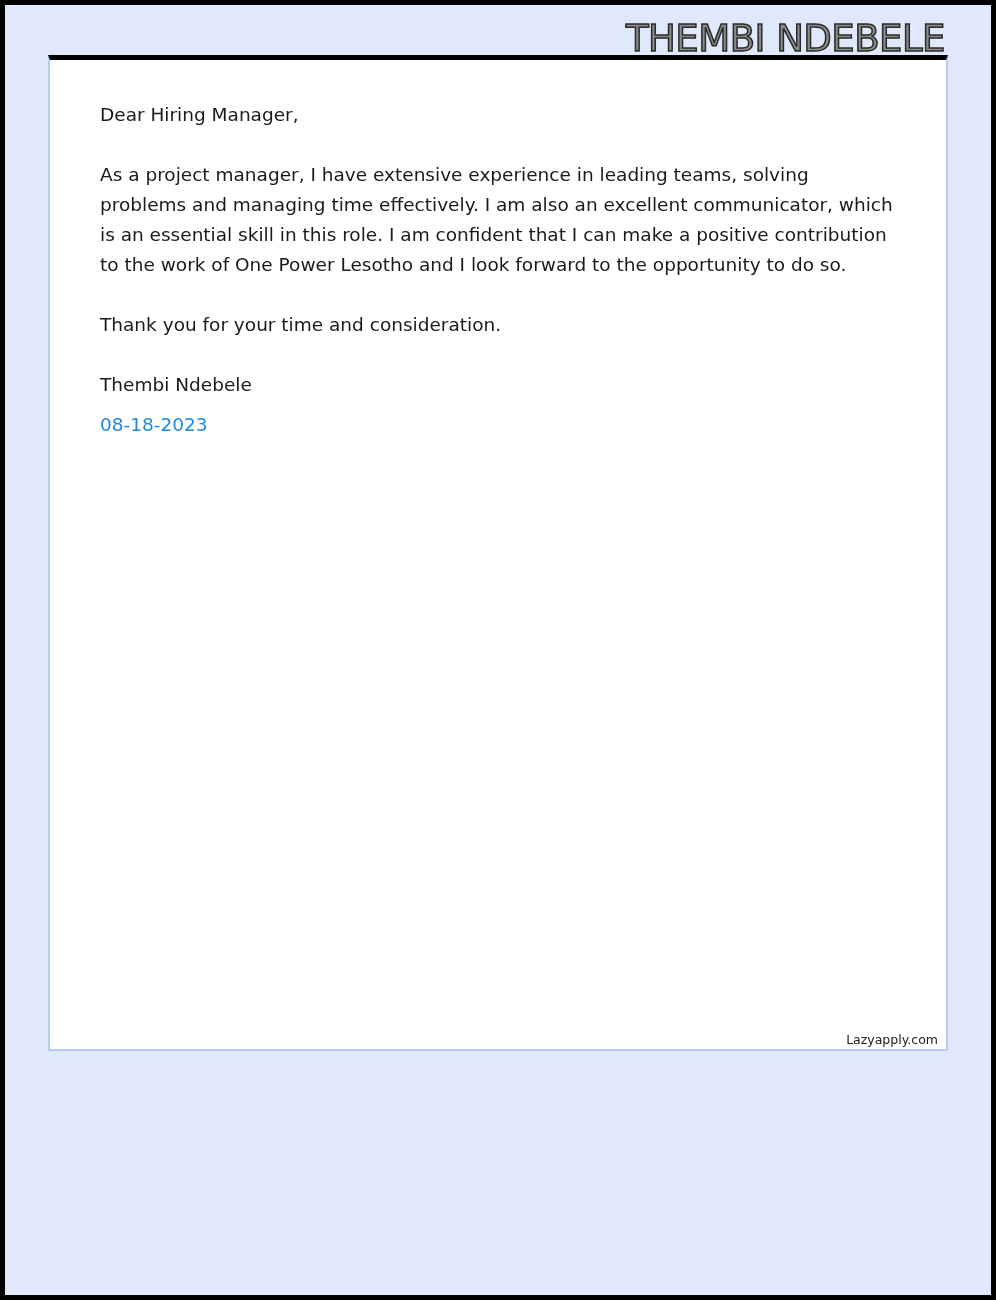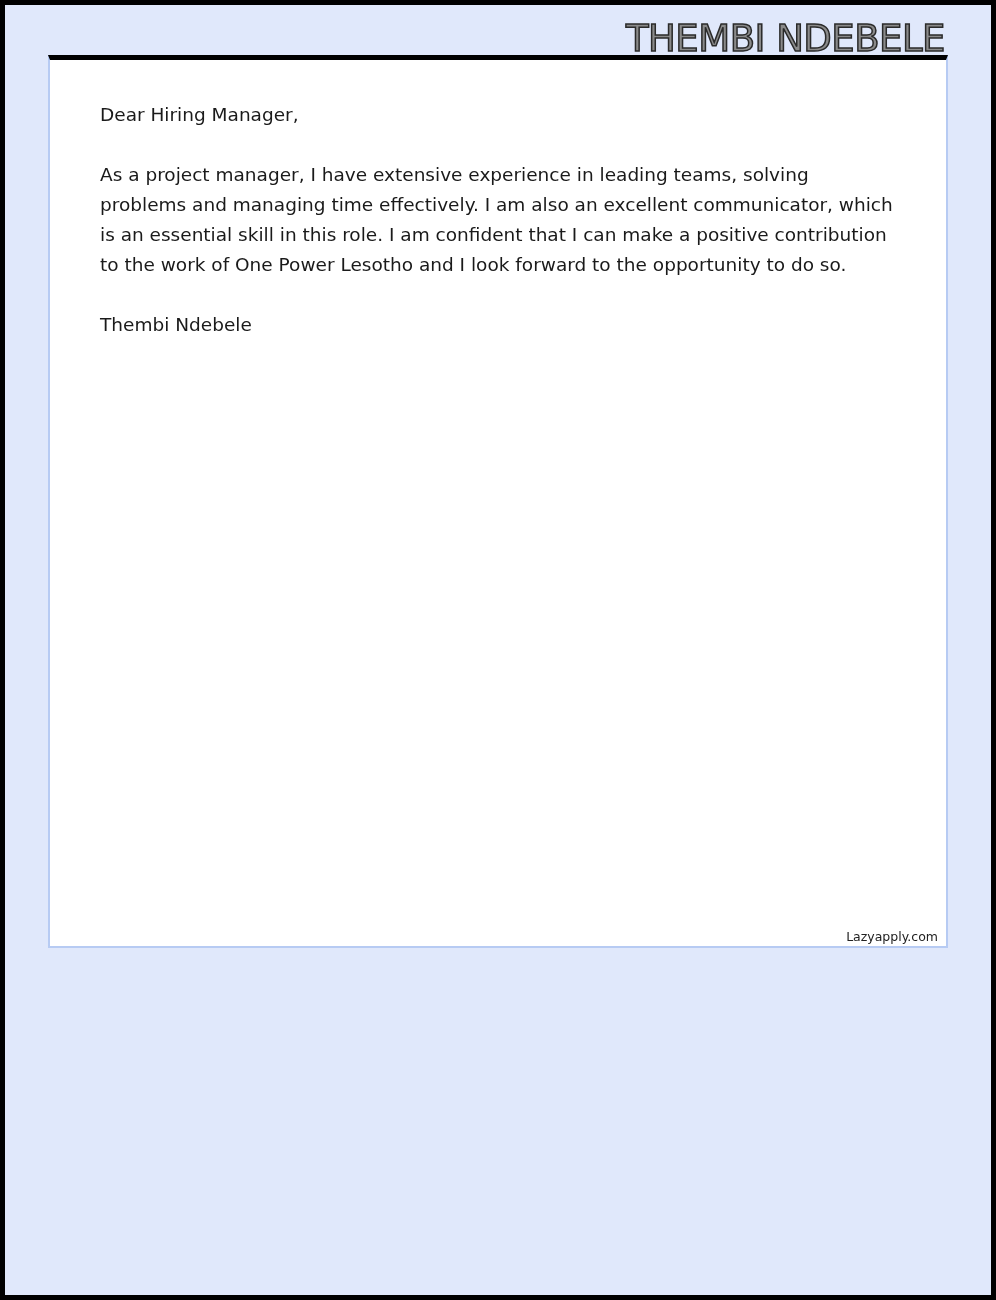--- a/index.html
+++ b/index.html
@@ -19,21 +19,21 @@
       font-size: 37px;
       letter-spacing: -0.5px;
       color: #8a8a8a;
       -webkit-text-stroke: 1.5px #2a2a2a;
       line-height: 44px;
       white-space: nowrap;
     }
     .page {
       position: absolute;
       left: 43px; top: 50px;
-      width: 900px; height: 893px;
+      width: 900px; height: 996px;
       box-sizing: border-box;
       background: #fff;
       border-top: 5px solid #000;
       border-left: 2px solid #b7cbf3;
       border-right: 2px solid #b7cbf3;
       border-bottom: 2px solid #b7cbf3;
     }
     .content {
       position: absolute;
       left: 50px; top: 40px;
@@ -56,16 +56,18 @@
   </style>
 </head>
 <body>
 
 <div class="header-name">THEMBI NDEBELE</div>
 
 <div class="page">
   <div class="content">
     <p>Dear Hiring Manager,</p>
     <p>As a project manager, I have extensive experience in leading teams, solving problems and managing time effectively. I am also an excellent communicator, which is an essential skill in this role. I am confident that I can make a positive contribution to the work of One Power Lesotho and I look forward to the opportunity to do so.</p>
+    <p>Thank you for your time and consideration.</p>
     <p class="sig">Thembi Ndebele</p>
+    <p class="date">08-18-2023</p>
   </div>
   <div class="footer">Lazyapply.com</div>
 </div>
 
 </body></html>

